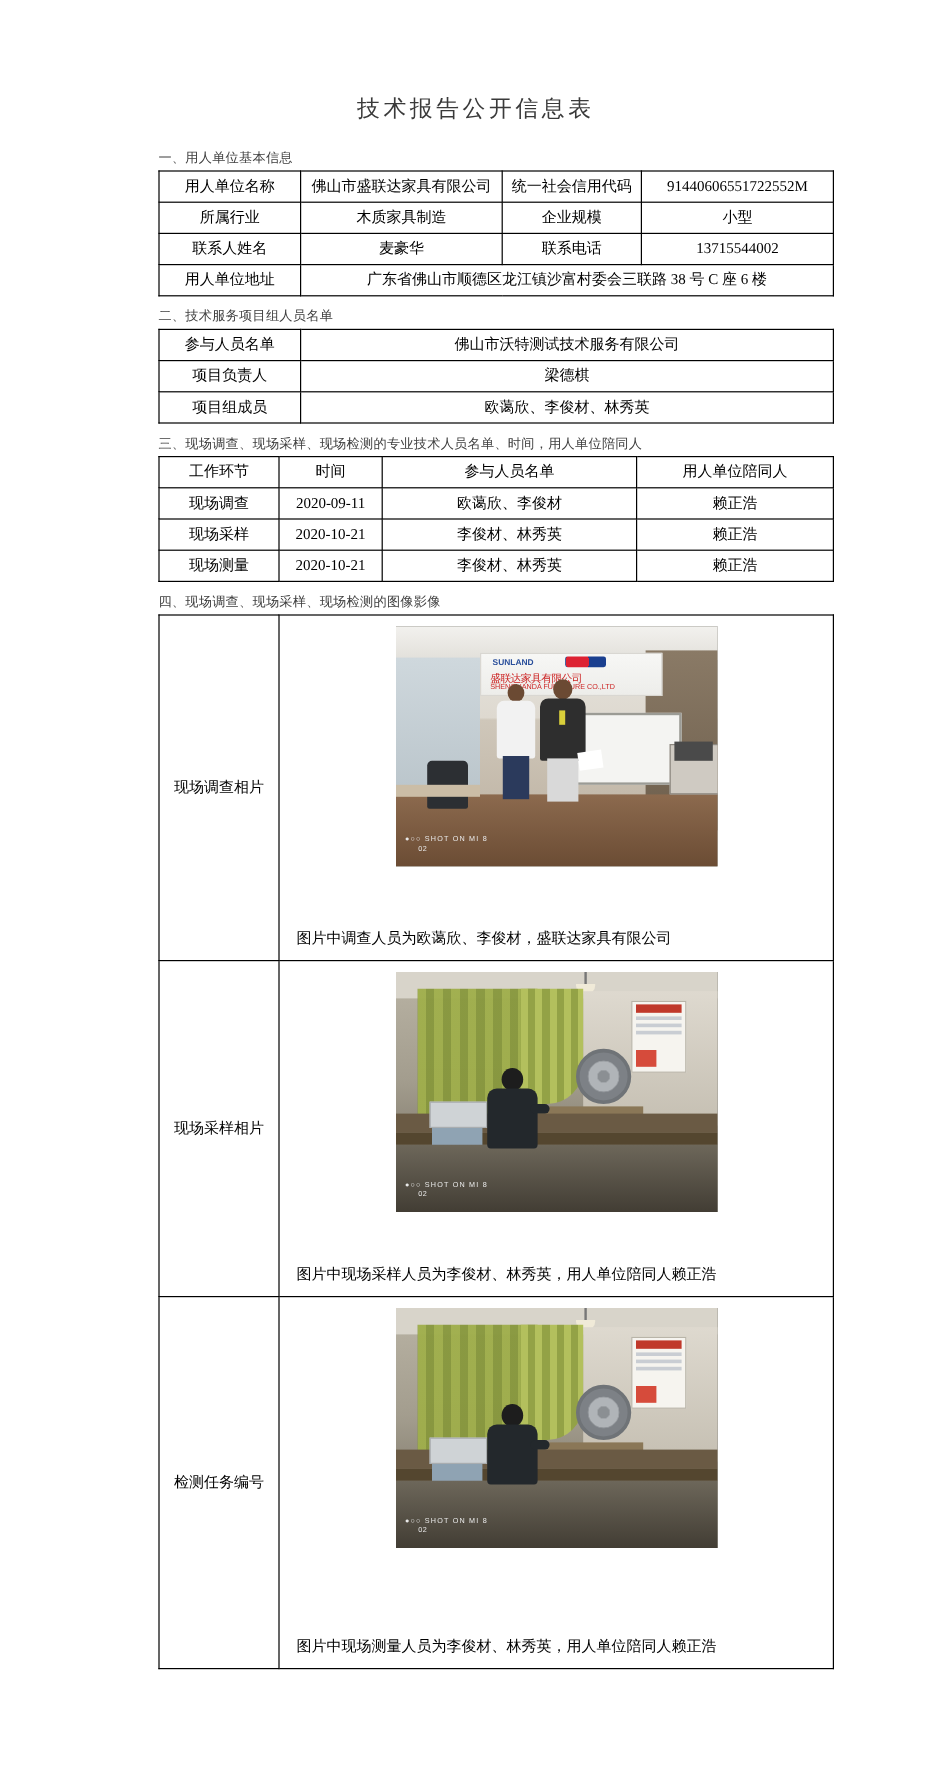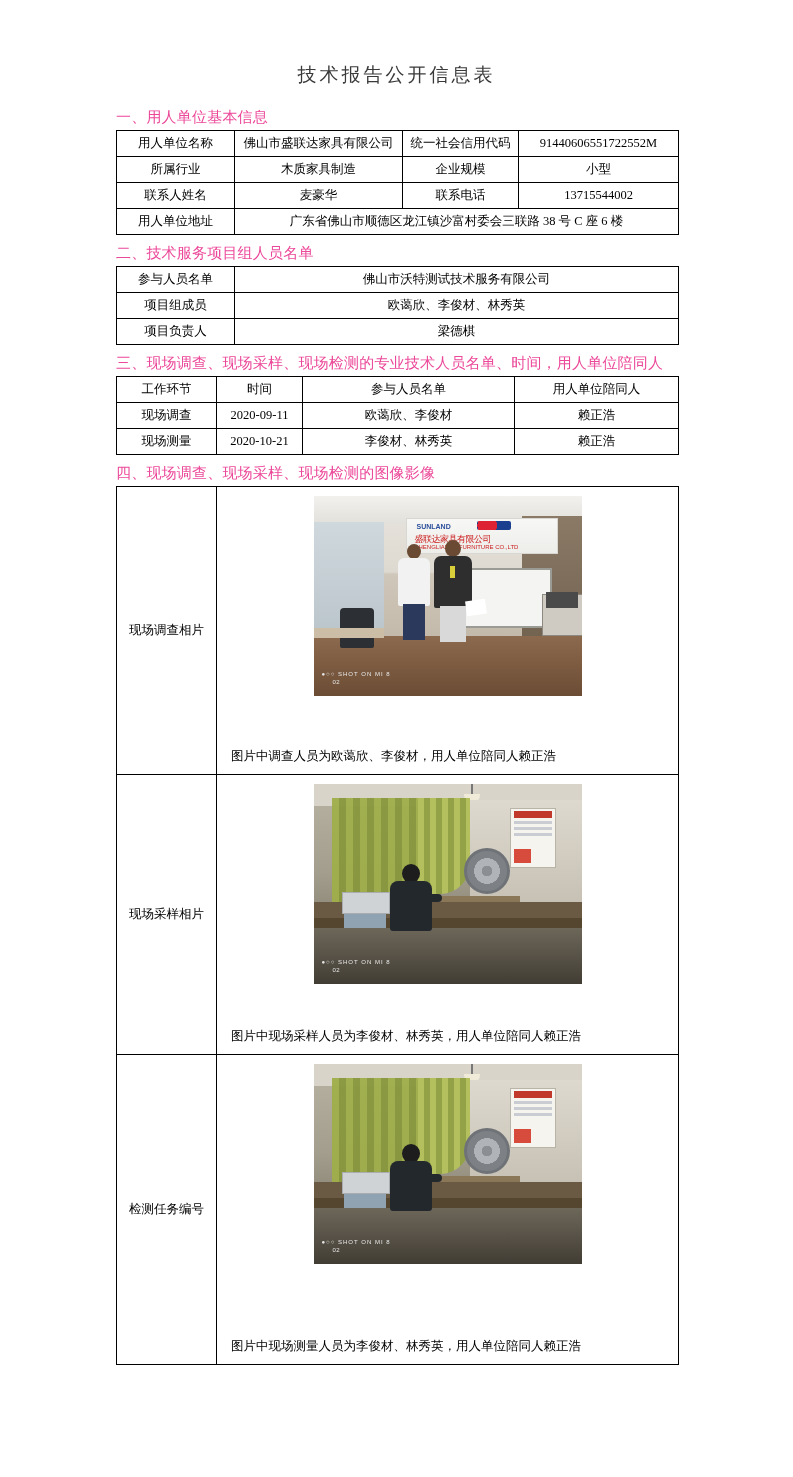--- a/index.html
+++ b/index.html
@@ -11,37 +11,37 @@
     width: 793px;
     min-height: 1477px;
     font-family: "Liberation Serif", "DejaVu Serif", serif;
     color: #000000;
     -webkit-font-smoothing: antialiased;
   }
   .page {
     width: 793px;
     min-height: 1477px;
     box-sizing: border-box;
-    padding: 0;
+    padding: 16px;
     position: relative;
   }
   .doc-title {
     text-align: center;
     font-family: "Liberation Sans", "DejaVu Sans", sans-serif;
     font-size: 19px;
     letter-spacing: 3px;
     color: #3a3a3a;
     padding-top: 62px;
     padding-bottom: 20px;
     font-weight: normal;
   }
   .section-label {
     font-family: "Liberation Sans", "DejaVu Sans", sans-serif;
-    font-size: 15px;
-    color: #ec4899;
+    font-size: 11px;
+    color: #404040;
     margin: 0 0 3px 116px;
     letter-spacing: 0.2px;
   }
   table.grid {
     border-collapse: collapse;
     margin: 0 0 9px 116px;
     width: 562px;
     table-layout: fixed;
   }
   table.grid td {
@@ -115,21 +115,21 @@
   .p1-bg {
     position: absolute; inset: 0;
     background:
       linear-gradient(180deg, #e8e6e0 0%, #ded9d0 38%, #cfc7ba 39%, #b9ad9c 100%);
   }
   .p1-ceiling {
     position: absolute; left: 0; top: 0; width: 100%; height: 28px;
     background: linear-gradient(180deg,#f2f1ee,#e2e0da);
   }
   .p1-banner {
-    position: absolute; left: 92px; top: 22px; width: 150px; height: 34px;
+    position: absolute; left: 70px; top: 22px; width: 150px; height: 34px;
     background: linear-gradient(180deg,#f7f7f5,#ededea);
     border: 1px solid #d9d7d2;
   }
   .p1-banner .red {
     position:absolute; left: 8px; top: 14px; font-size: 9px; color:#c22;
     font-family:"Liberation Sans",sans-serif; letter-spacing:-0.5px;
   }
   .p1-banner .en {
     position:absolute; left: 8px; top: 24px; font-size: 6px; color:#c22;
     font-family:"Liberation Sans",sans-serif;
@@ -288,26 +288,26 @@
     <colgroup>
         <col class="c1">
         <col class="c2">
       </colgroup>
     <tbody>
       <tr>
         <td class="lbl">参与人员名单</td>
         <td class="val">佛山市沃特测试技术服务有限公司</td>
       </tr>
       <tr>
+        <td class="lbl">项目负责人</td>
+        <td class="val">梁德棋</td>
+      </tr>
+      <tr>
         <td class="lbl">项目组成员</td>
         <td class="val">欧蔼欣、李俊材、林秀英</td>
-      </tr>
-      <tr>
-        <td class="lbl">项目负责人</td>
-        <td class="val">梁德棋</td>
       </tr>
     </tbody>
   </table>
 
   <div class="section-label">三、现场调查、现场采样、现场检测的专业技术人员名单、时间，用人单位陪同人</div>
   <table class="grid t3">
     <colgroup>
         <col class="c1">
         <col class="c2">
         <col class="c3">
@@ -317,20 +317,26 @@
       <tr>
         <td class="ctr">工作环节</td>
         <td class="ctr">时间</td>
         <td class="ctr">参与人员名单</td>
         <td class="ctr">用人单位陪同人</td>
       </tr>
       <tr>
         <td class="ctr">现场调查</td>
         <td class="ctr">2020-09-11</td>
         <td class="ctr">欧蔼欣、李俊材</td>
+        <td class="ctr">赖正浩</td>
+      </tr>
+      <tr>
+        <td class="ctr">现场采样</td>
+        <td class="ctr">2020-10-21</td>
+        <td class="ctr">李俊材、林秀英</td>
         <td class="ctr">赖正浩</td>
       </tr>
       <tr>
         <td class="ctr">现场测量</td>
         <td class="ctr">2020-10-21</td>
         <td class="ctr">李俊材、林秀英</td>
         <td class="ctr">赖正浩</td>
       </tr>
     </tbody>
   </table>
@@ -375,21 +381,21 @@
                   <span class="badge"></span>
                   <span class="legs"></span>
                 </div>
               <div class="p1-paper"></div>
               <div class="p-badge">
                 <span class="dots">●○○ SHOT ON MI 8</span>
                 <span class="l2">02</span>
               </div>
             </div>
           </div>
-          <div class="caption cap-pad-a">图片中调查人员为欧蔼欣、李俊材，用人单位陪同人赖正浩</div>
+          <div class="caption cap-pad-a">图片中调查人员为欧蔼欣、李俊材，盛联达家具有限公司</div>
         </td>
       </tr>
 
       <tr>
         <td class="img-label">现场采样相片</td>
         <td class="img-cell">
           <div class="photo-wrap">
             <div class="photo">
               <div class="p2-bg"></div>
               <div class="p2-ceiling"></div>

